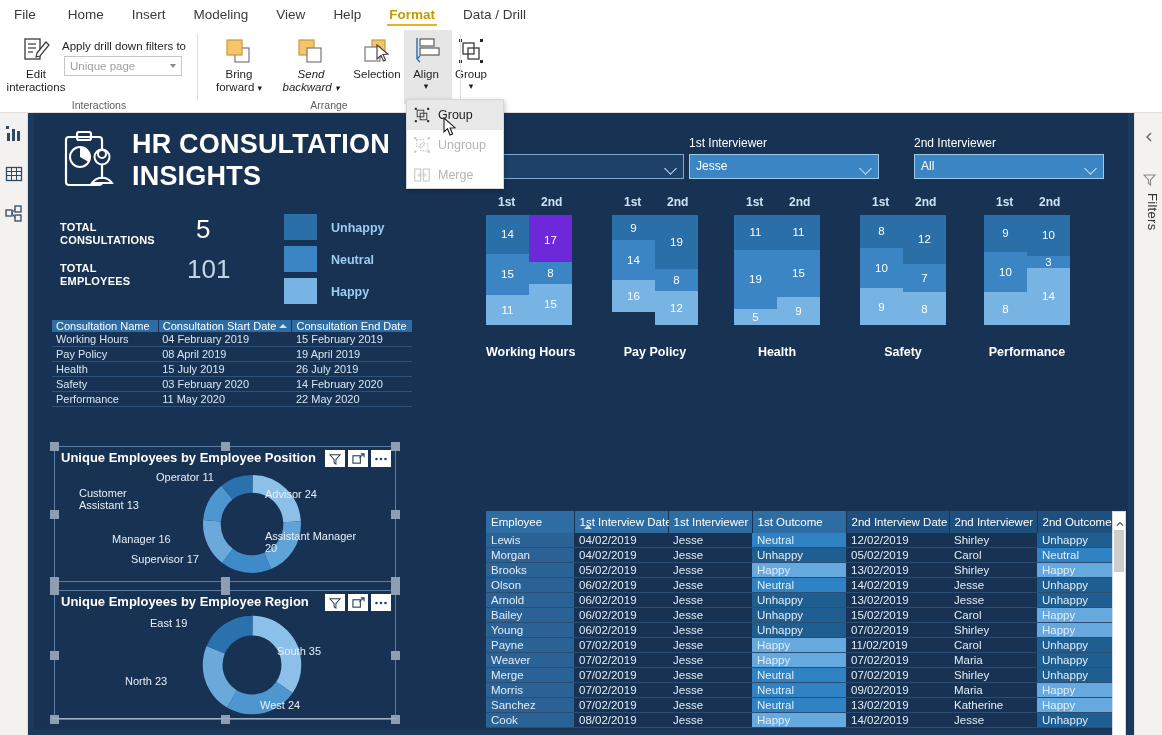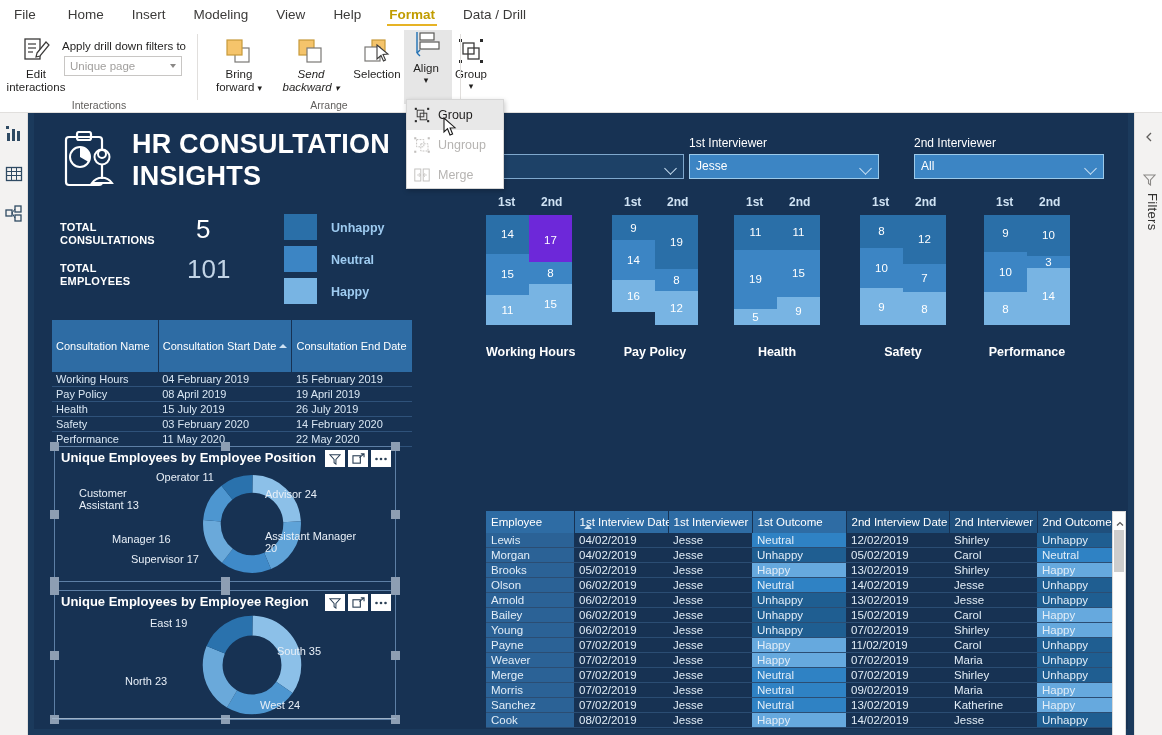--- a/index.html
+++ b/index.html
@@ -125,21 +125,21 @@
     position:absolute; font-size:26px; color:#ffffff; font-weight:300;
   }
   .lg-sw { position:absolute; width:33px; height:26px; }
   .lg-tx { position:absolute; font-size:12.5px; font-weight:bold; color:#9ecbf0; }
 
   
   .ctab { position:absolute; left:46px; top:320px; width:360px; }
   .ctab table { border-collapse:collapse; width:100%; }
   .ctab th {
     background:#2e6ca4; color:#ffffff; font-size:11px; font-weight:normal;
-    text-align:left; padding:20px 4px; border-right:1px solid #173253;
+    text-align:left; padding:0 4px; border-right:1px solid #173253;
     white-space:nowrap;
   }
   .ctab td {
     color:#d8e6f3; font-size:11px; padding:1px 4px;
     border-bottom:1px solid #2f527a; white-space:nowrap;
   }
   .sort-caret {
     display:inline-block; margin-left:3px; vertical-align:2px;
     border-left:4px solid transparent; border-right:4px solid transparent;
     border-bottom:4px solid #cfe2f3;
@@ -285,21 +285,21 @@
         <span class="ic">
           <svg width="34" height="30" viewBox="0 0 34 30">
             <rect x="12" y="4" width="13" height="13" fill="#f5c46b" stroke="#c79a3a" stroke-width="1.2"></rect>
             <rect x="5" y="11" width="15" height="14" fill="#fff" stroke="#7a7876" stroke-width="1.2"></rect>
             <path d="M17 9 L17 23 L21 19.5 L23.5 25 L25.5 24 L23 18.5 L28 18 Z" fill="#fff" stroke="#3b3a39" stroke-width="1.1"></path>
           </svg>
         </span>
         <span>Selection</span>
       </div>
 
-      <div class="btn-big" style="left:206px;top:0;width:42px;">
+      <div class="btn-big" style="left:206px;top:6px;width:42px;">
         <span class="ic">
           <svg width="30" height="30" viewBox="0 0 30 30">
             <rect x="9" y="3" width="14" height="7" fill="#fff" stroke="#5b5a58" stroke-width="1.2"></rect>
             <rect x="9" y="12" width="19" height="7" fill="#fff" stroke="#5b5a58" stroke-width="1.2"></rect>
             <line x1="6" y1="2" x2="6" y2="23" stroke="#1f6fb2" stroke-width="1.4"></line>
             <path d="M6 23 L9 20 M6 23 L9 26" stroke="#1f6fb2" stroke-width="1.4" fill="none"></path>
           </svg>
         </span>
         <span>Align</span>
         <span style="font-size:9px;margin-top:-1px;">▾</span>

